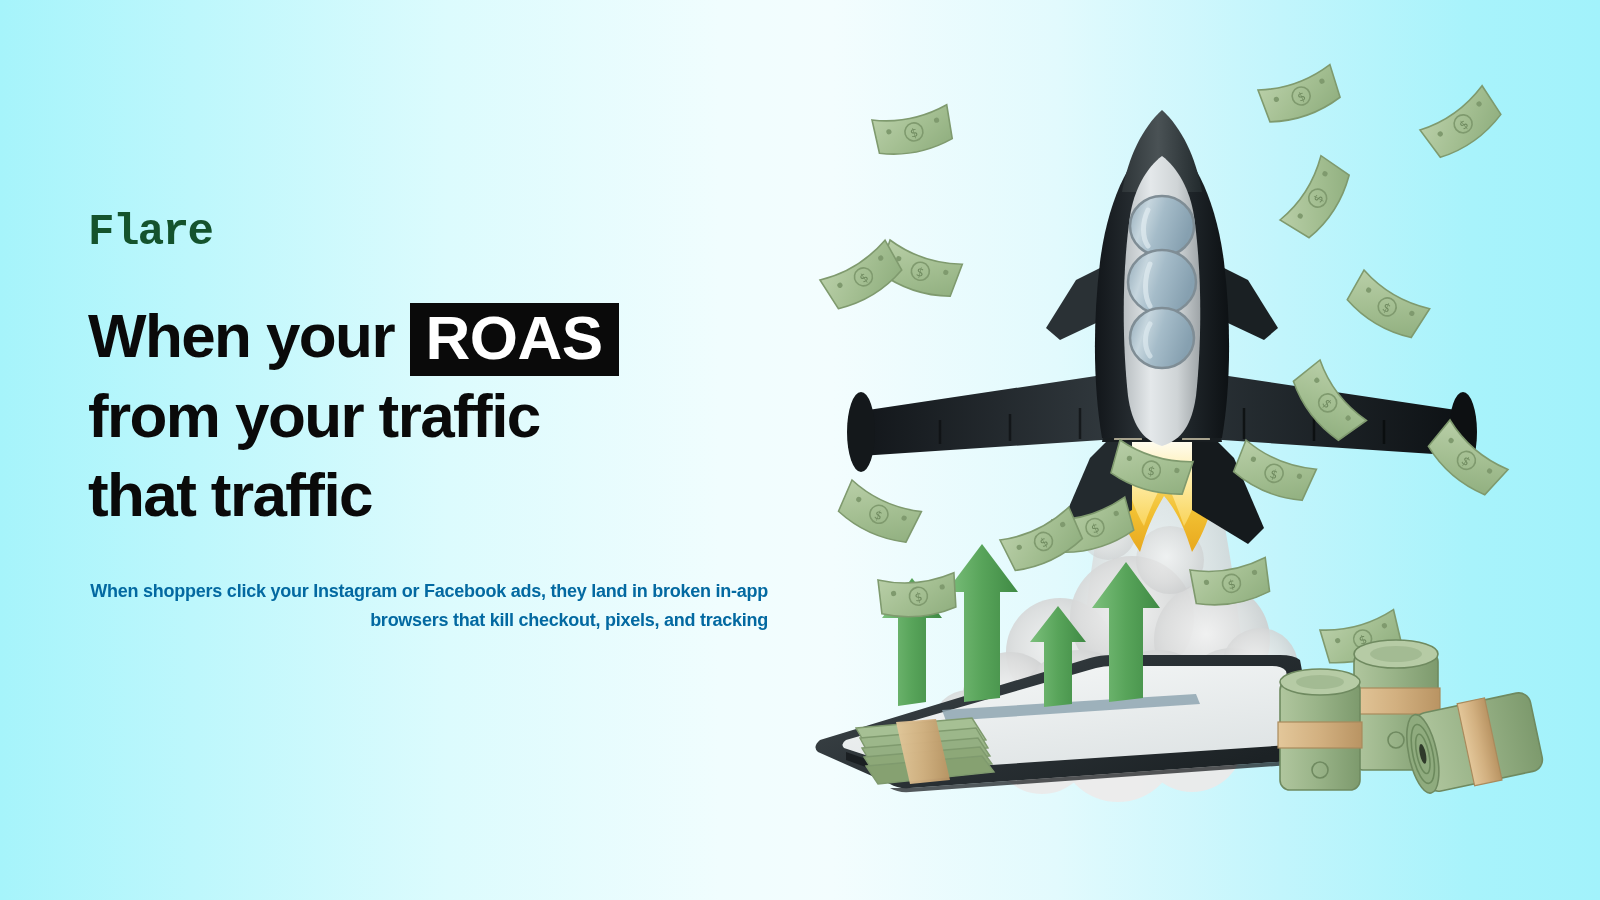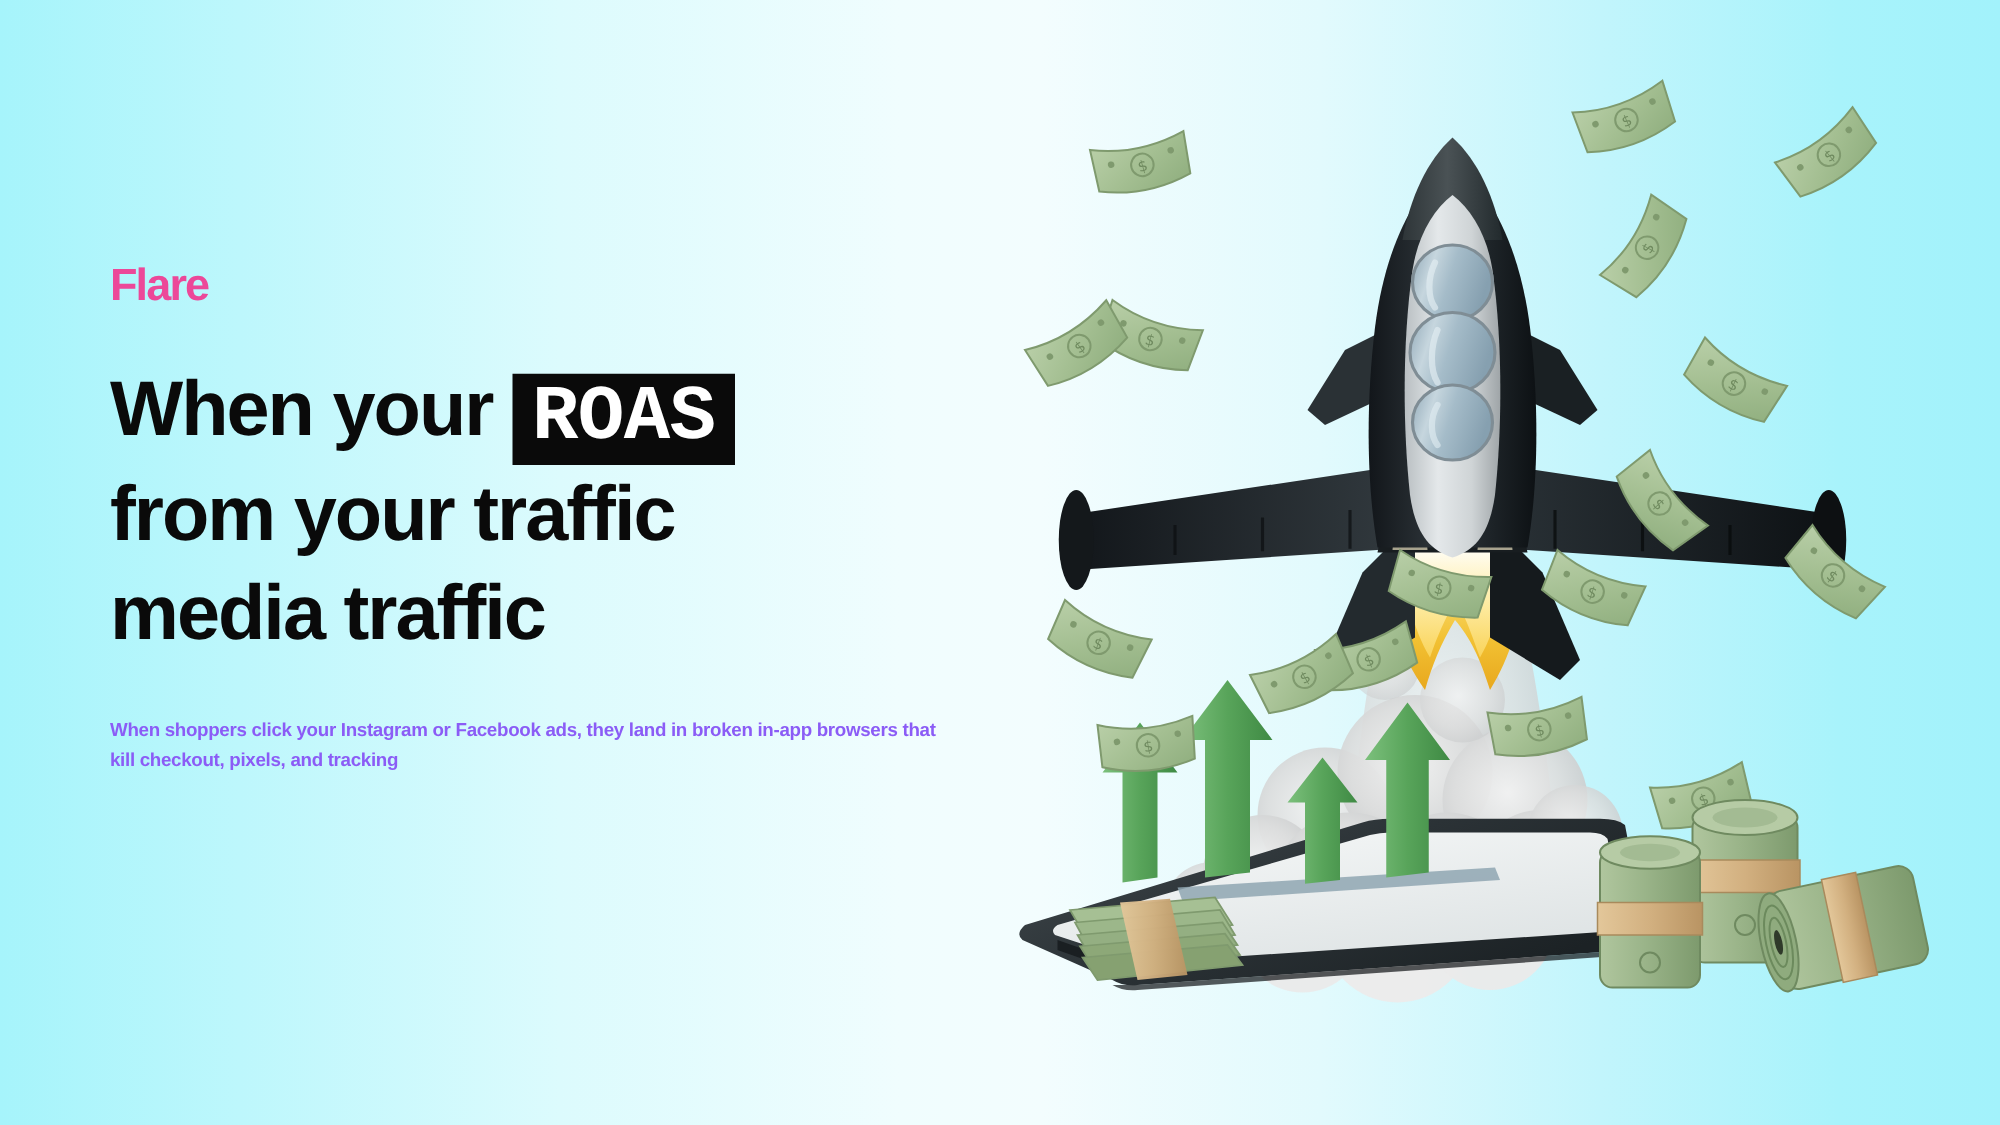--- a/index.html
+++ b/index.html
@@ -18,45 +18,45 @@
         #a8f3fb 92%,
         #a2f2fb 100%);
     position:relative;
   }
 
   
   .left-col{
     position:absolute; left:88px; top:210px; width:700px;
   }
   .logo{
-    font-family:Liberation Sans, sans-serif;
-    font-size:36px; font-weight:700; letter-spacing:-1.5px;
-    color:#ec4899; line-height:1; margin-bottom:42px;
+    font-family:Liberation Mono, monospace;
+    font-size:44px; font-weight:700; letter-spacing:-1.5px;
+    color:#14532d; line-height:1; margin-bottom:42px;
     user-select:none;
   }
   .headline{
     font-size:62px; font-weight:700; color:#0a0a0a;
     line-height:1.28; letter-spacing:-1.6px;
     white-space:nowrap;
   }
   .headline .hl-line{ display:block; }
   .roas-badge{
     display:inline-block;
     background:#0a0a0a; color:#ffffff;
     padding:2px 16px 6px 16px;
     line-height:1.05;
     vertical-align:-2px;
     letter-spacing:-0.5px;
-    font-family:Liberation Mono, monospace;
   }
   .subtitle{
     margin-top:42px;
-    font-size:15px; font-weight:700; color:#8b5cf6;
+    font-size:18px; font-weight:700; color:#0369a1;
     line-height:1.62; letter-spacing:-0.25px;
     max-width:680px;
+    text-align:right;
   }
 
   
   .art-stage{
     position:absolute; left:760px; top:40px;
     width:800px; height:800px;
   }
   .art-stage svg{ display:block; width:100%; height:100%; }
 </style>
 </head>
@@ -64,21 +64,21 @@
 
 <div class="left-col">
 
   <div class="logo">
     <span>Flare</span>
   </div>
 
   <h1 class="headline">
     <span class="hl-line"><span>When your </span><span class="roas-badge">ROAS</span></span>
     <span class="hl-line">from your traffic</span>
-    <span class="hl-line">media traffic</span>
+    <span class="hl-line">that traffic</span>
   </h1>
 
   <p class="subtitle">When shoppers click your Instagram or Facebook ads, they land in broken in-app browsers that kill checkout, pixels, and tracking</p>
 </div>
 
 <div class="art-stage">
 <svg viewBox="0 0 800 800" xmlns="http://www.w3.org/2000/svg" aria-hidden="true">
   <defs>
     <linearGradient id="gSpine" x1="0" y1="0" x2="1" y2="0">
       <stop offset="0" stop-color="#b9bfc2"></stop>

